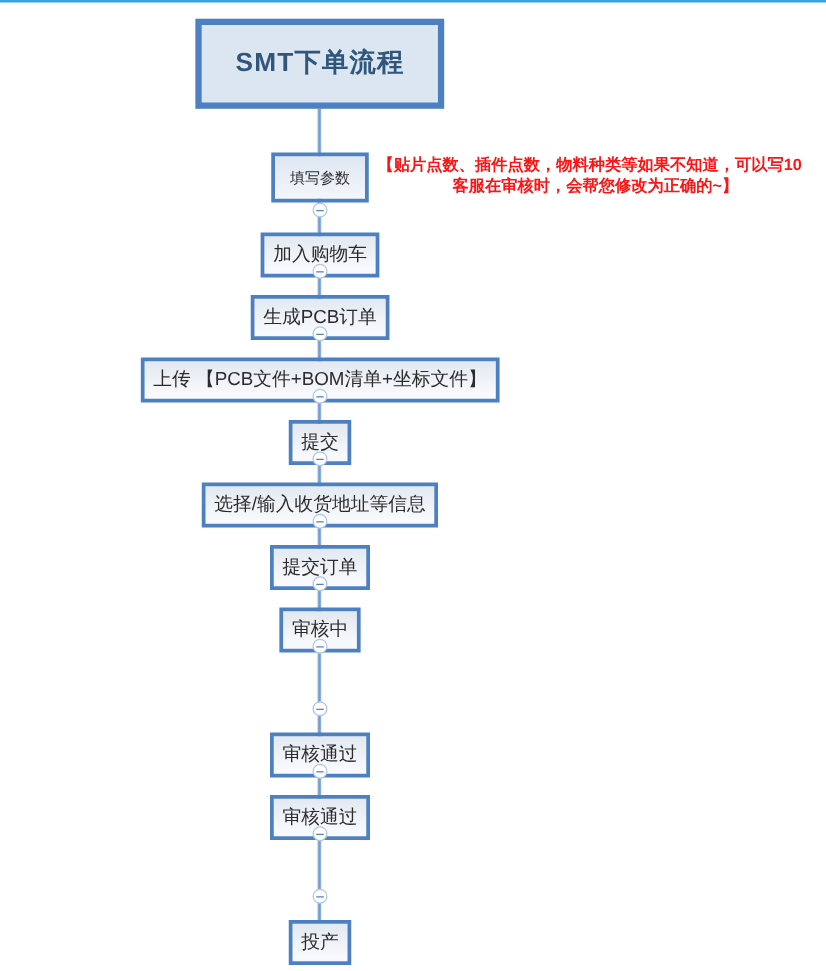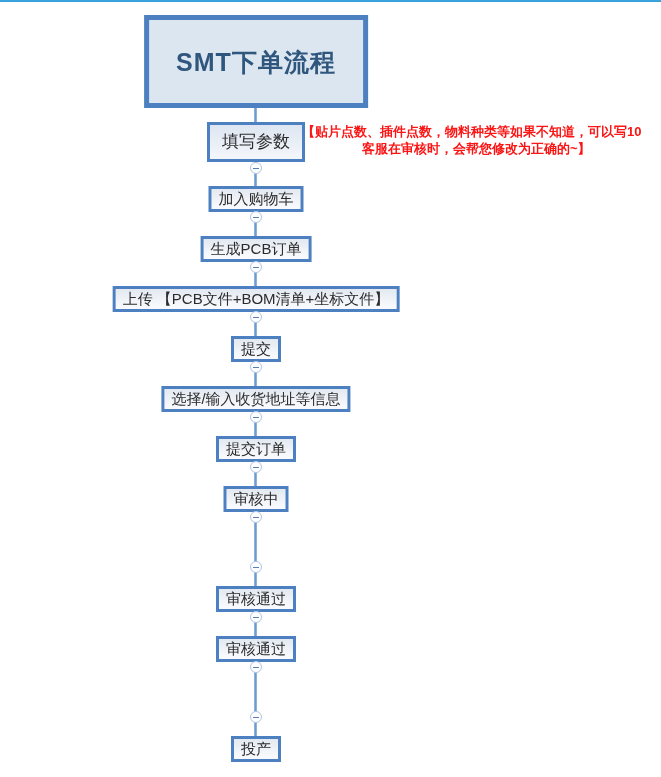--- a/index.html
+++ b/index.html
@@ -34,36 +34,36 @@
     background:linear-gradient(90deg,var(--connector) 0%,var(--connector-core) 50%,var(--connector) 100%);
     z-index:0;
   }
   .node{
     position:absolute;left:256px;transform:translateX(-50%);
     box-sizing:border-box;
     border:3px solid var(--border-blue);
     background:linear-gradient(180deg,var(--node-fill-top) 0%,var(--node-fill-bottom) 85%);
     color:var(--node-text);
     font-size:15px;line-height:20px;
-    height:26px;padding:0 7px;
+    height:36px;padding:0 7px;
     display:flex;align-items:center;justify-content:center;
     white-space:nowrap;
     z-index:2;
   }
   .node.root{
     border-width:5px;
     background:var(--title-fill);
     color:var(--title-text);
-    font-size:25px;font-weight:bold;
+    font-size:21px;font-weight:bold;
     letter-spacing:1px;
-    height:93px;padding:0 27px;
+    height:72px;padding:0 27px;
     top:15px;
   }
   .node.level1{
-    height:40px;font-size:17px;padding:0 12px;
+    height:40px;font-size:12px;padding:0 12px;
     background:linear-gradient(180deg,#dde6f1 0%,#f2f5fa 90%);
     top:122px;
   }
   .toggle{
     position:absolute;left:256px;transform:translateX(-50%);
     width:12px;height:12px;box-sizing:border-box;
     border:1px solid #aec5e7;border-radius:50%;
     background:#ffffff;
     z-index:3;
   }

